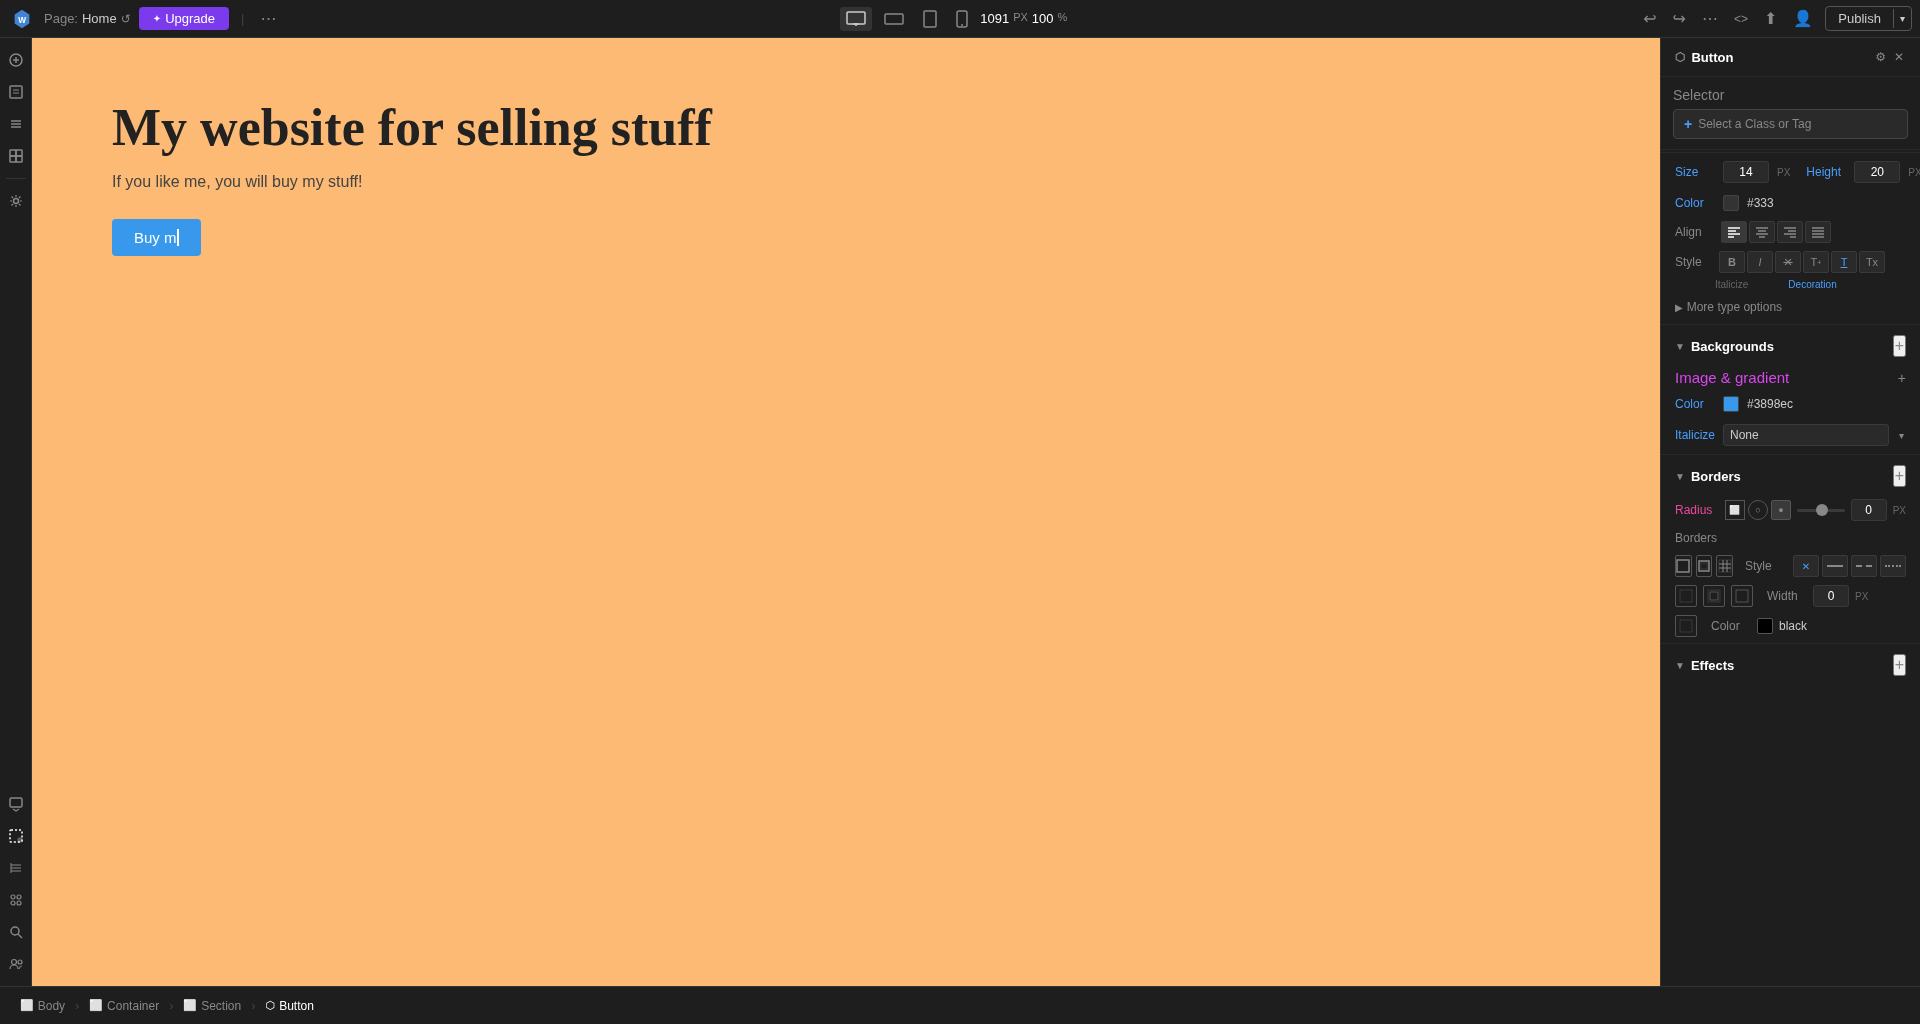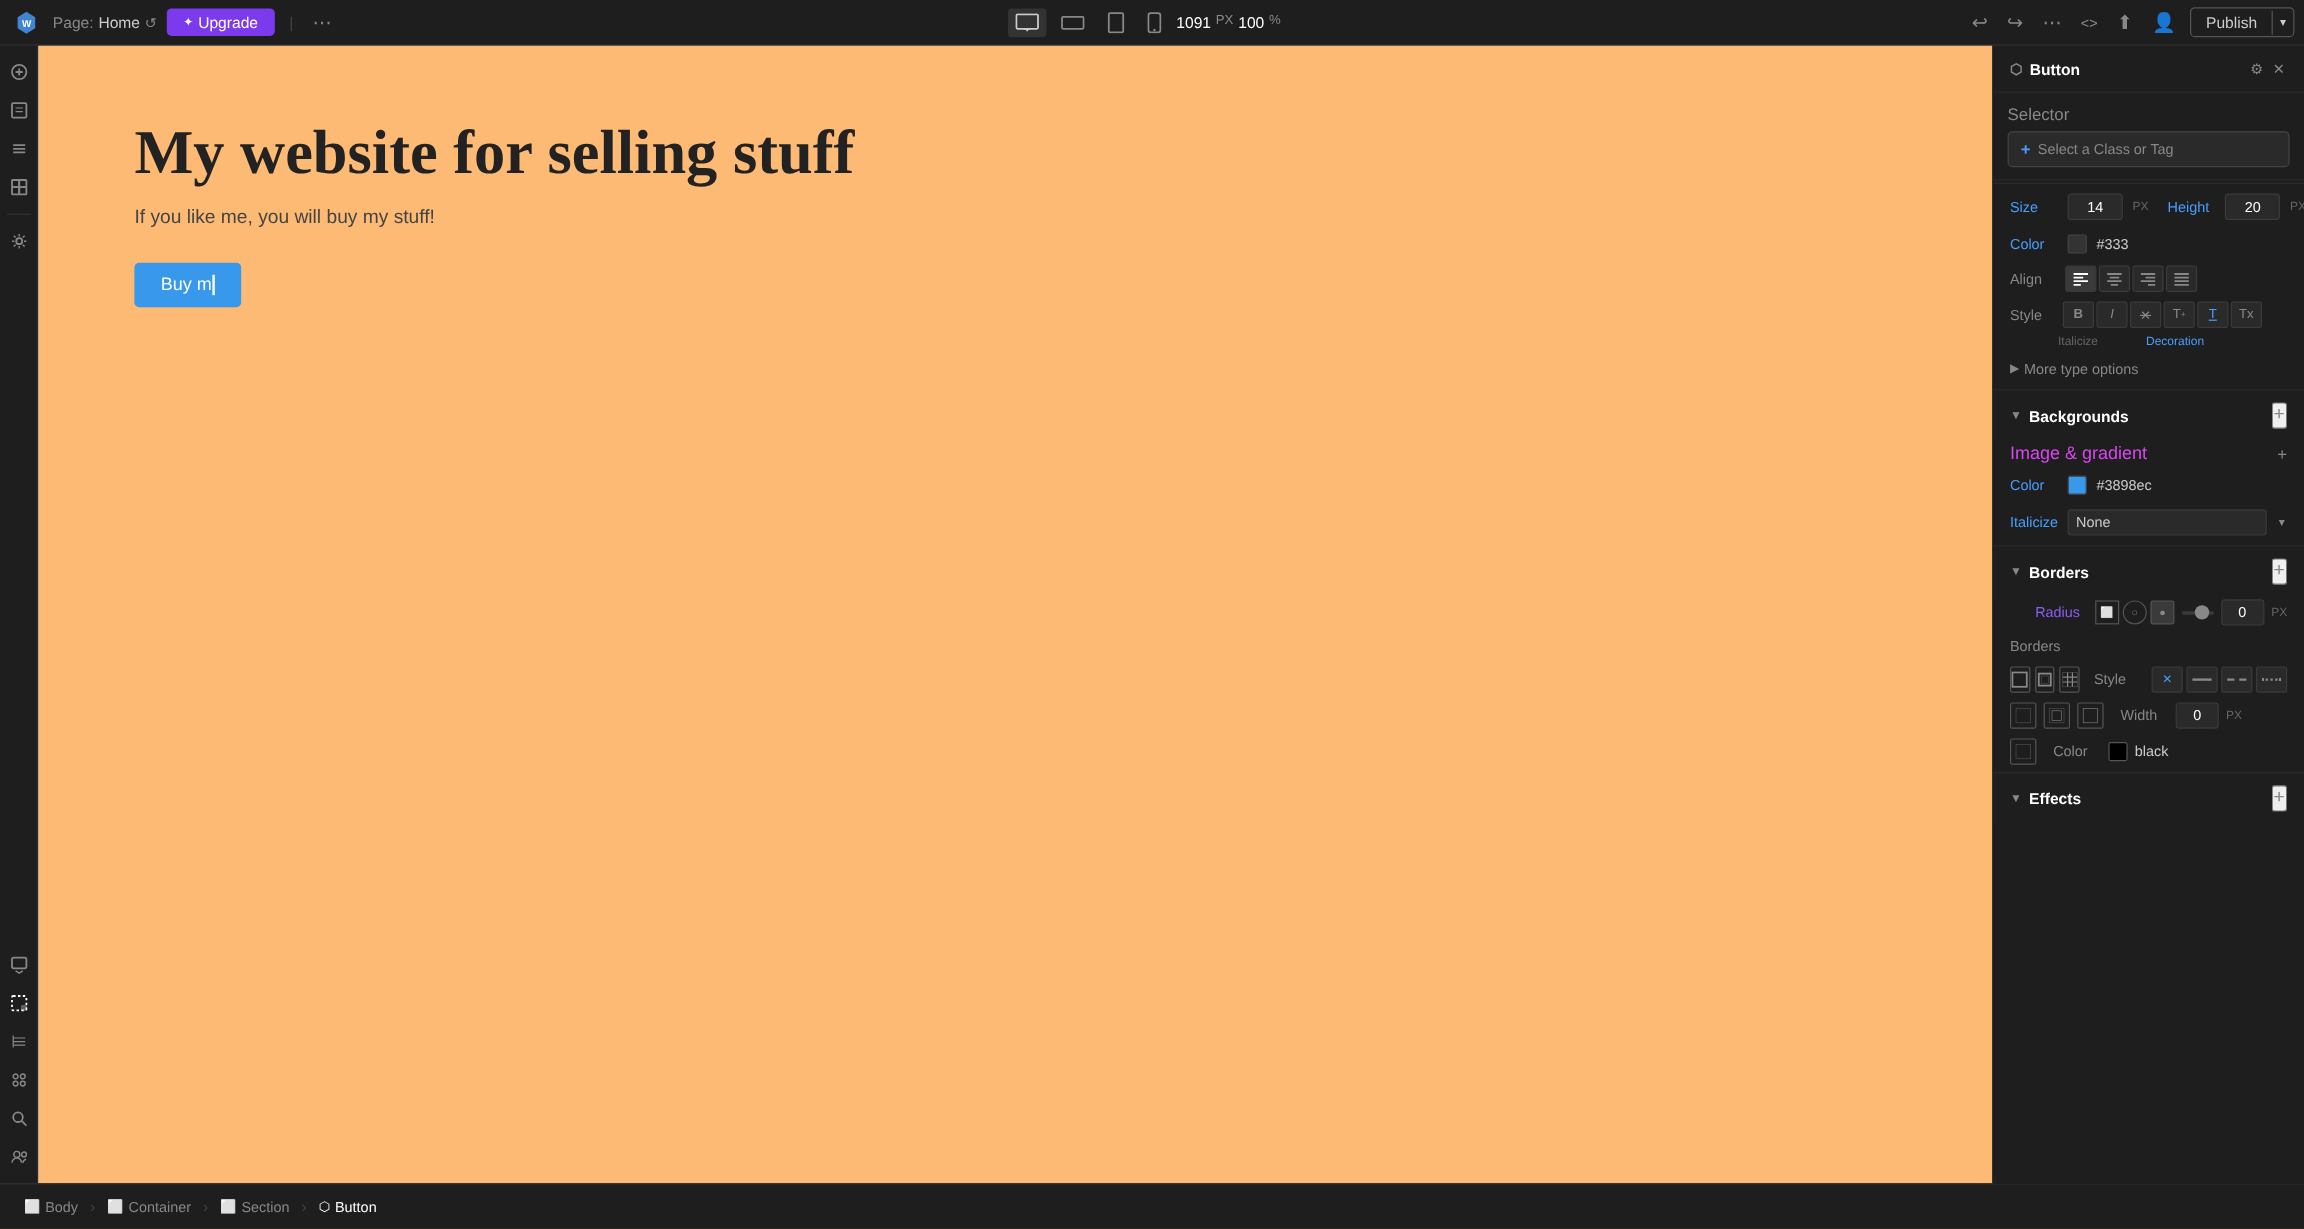--- a/index.html
+++ b/index.html
@@ -104,21 +104,21 @@
     .bg-sub-label { color: #d946ef; font-size: 15px; }
 
     
     .select-input { background: #2a2a2a; border: 1px solid #3a3a3a; border-radius: 3px; color: #ccc; padding: 3px 6px; font-size: 12px; flex: 1; appearance: none; }
 
     
     .border-icons-row { padding: 4px 14px; display: flex; align-items: center; gap: 4px; }
     .border-icon { width: 22px; height: 22px; border: 1px solid #555; border-radius: 2px; display: flex; align-items: center; justify-content: center; cursor: pointer; color: #888; font-size: 10px; }
 
     .radius-row { padding: 4px 14px; display: flex; align-items: center; gap: 6px; }
-    .radius-label { color: #8b5cf6; font-size: 12px; min-width: 44px; margin-left: 21px; }
+    .radius-label { color: #ec4899; font-size: 12px; min-width: 44px; }
     .radius-icons { display: flex; gap: 3px; }
     .radius-icon { width: 20px; height: 20px; border: 1px solid #555; border-radius: 2px; cursor: pointer; color: #888; font-size: 9px; display: flex; align-items: center; justify-content: center; }
     .radius-slider { flex: 1; height: 3px; background: #3a3a3a; border-radius: 2px; position: relative; }
     .radius-slider-thumb { width: 12px; height: 12px; background: #888; border-radius: 50%; position: absolute; top: -4.5px; left: 40%; cursor: pointer; }
 
     
     #breadcrumb { height: 38px; background: #1e1e1e; border-top: 1px solid #333; display: flex; align-items: center; padding: 0 12px; gap: 0; flex-shrink: 0; }
     .breadcrumb-item { display: flex; align-items: center; gap: 4px; color: #888; font-size: 12px; cursor: pointer; padding: 4px 8px; border-radius: 3px; }
     .breadcrumb-item .bc-icon { font-size: 11px; }
     .breadcrumb-sep { color: #444; margin: 0 2px; }

